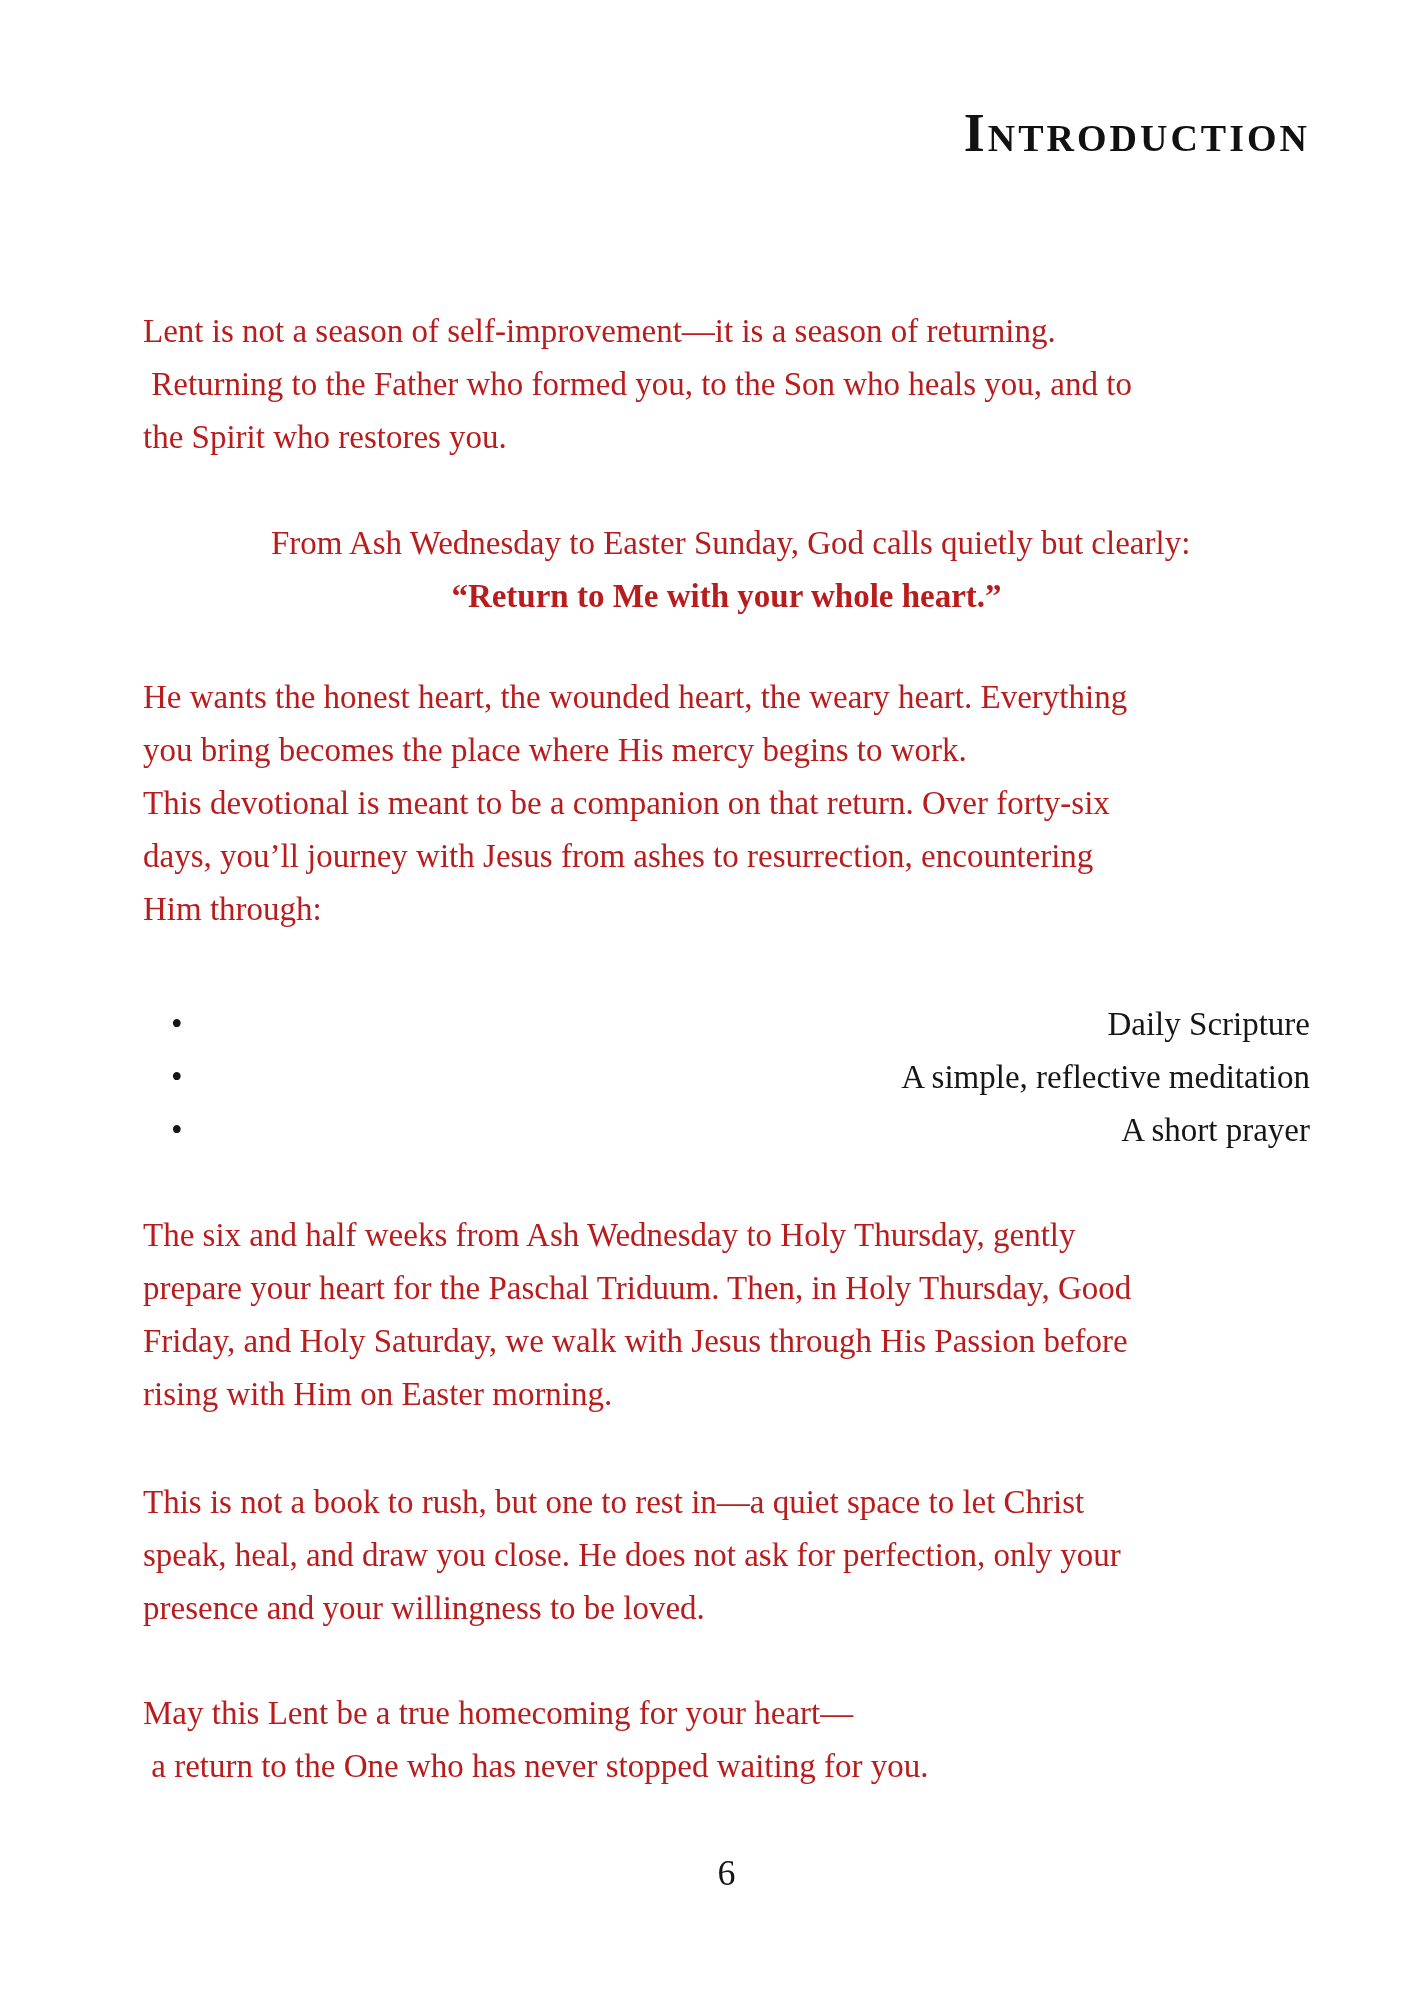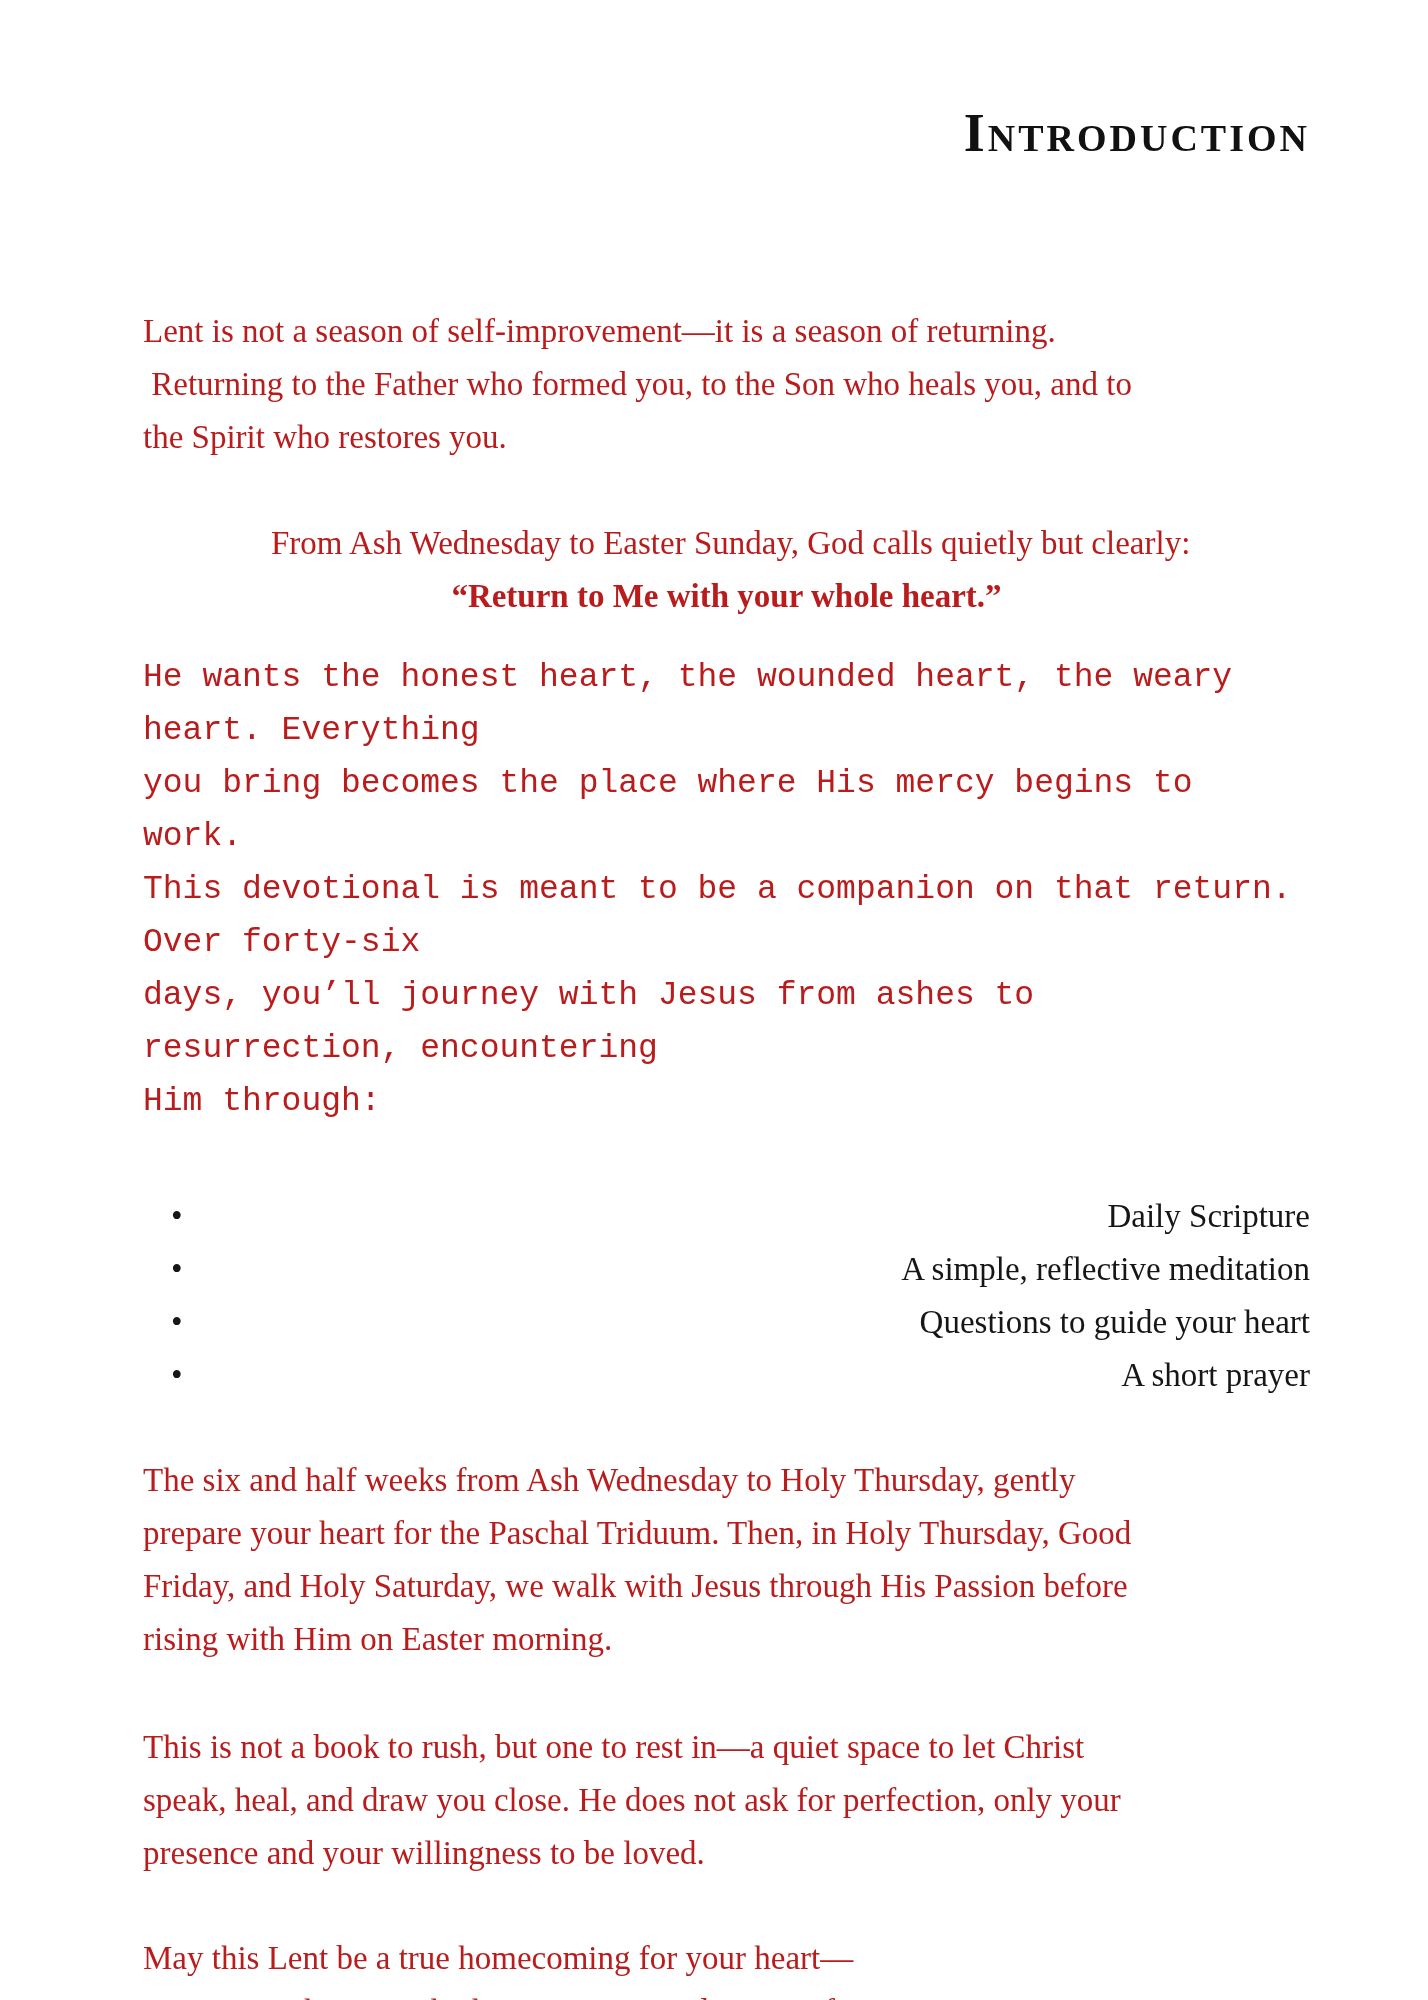--- a/index.html
+++ b/index.html
@@ -33,21 +33,21 @@
   }
   .para {
     margin: 0;
     font-size: 33px;
     line-height: 53px;
     white-space: pre-wrap;
     color: #b91c1c;
   }
   .para-opening   { margin-top: 144px; }
   .para-call      { margin-top: 53px; text-align: center; }
-  .para-devotional{ margin-top: 28px; font-family: Liberation Mono, monospace; }
+  .para-devotional{ margin-top: 48px; }
   .para-weeks     { margin-top: 52px; }
   .para-rest      { margin-top: 55px; }
   .para-closing   { margin-top: 52px; }
   .quote-bold {
     display: block;
     font-weight: 700;
     white-space: pre-wrap;
   }
   .bullets {
     margin: 62px 0 0 0;
@@ -91,21 +91,20 @@
 
   <p class="para para-devotional">He wants the honest heart, the wounded heart, the weary heart. Everything
 you bring becomes the place where His mercy begins to work.
 This devotional is meant to be a companion on that return. Over forty-six
 days, you’ll journey with Jesus from ashes to resurrection, encountering
 Him through:</p>
 
   <ul class="bullets">
     <li>Daily Scripture</li>
     <li>A simple, reflective meditation</li>
-    <li>Questions to guide your heart</li>
     <li>A short prayer</li>
   </ul>
 
   <p class="para para-weeks">The six and half weeks from Ash Wednesday to Holy Thursday, gently
 prepare your heart for the Paschal Triduum. Then, in Holy Thursday, Good
 Friday, and Holy Saturday, we walk with Jesus through His Passion before
 rising with Him on Easter morning.</p>
 
   <p class="para para-rest">This is not a book to rush, but one to rest in—a quiet space to let Christ
 speak, heal, and draw you close. He does not ask for perfection, only your

